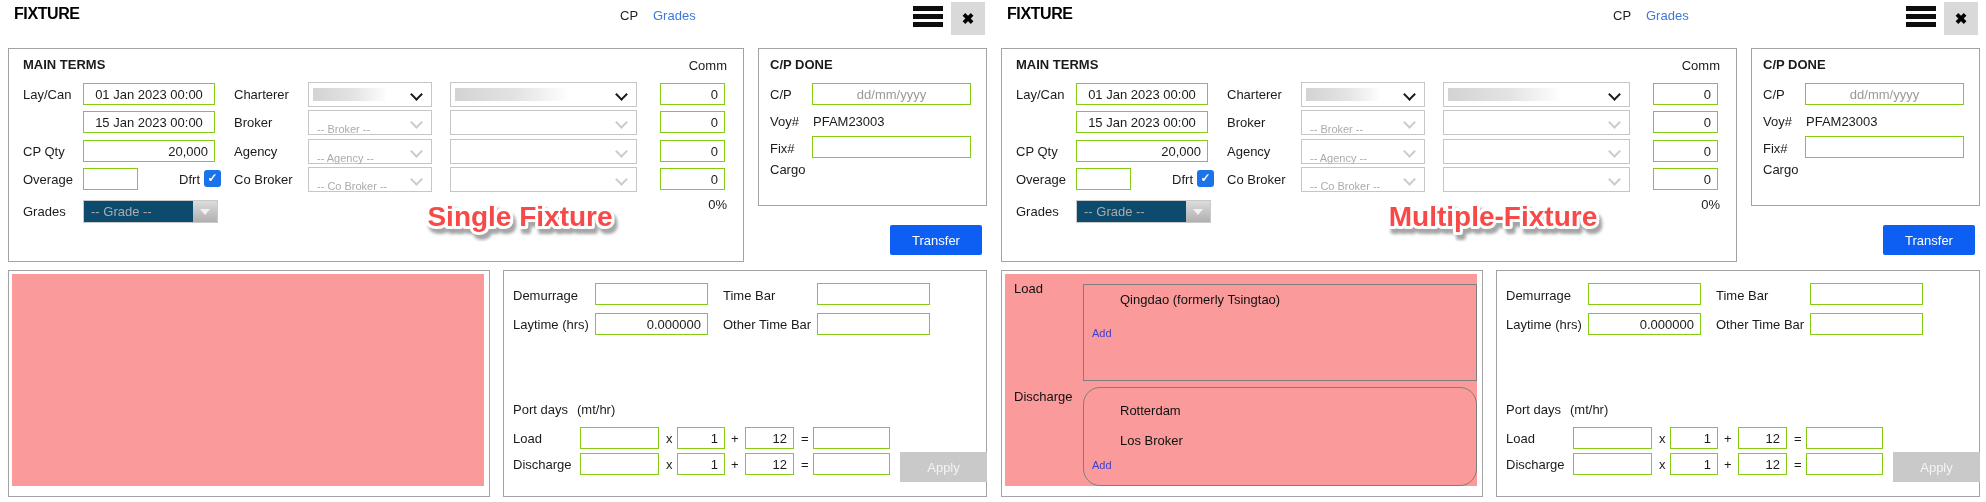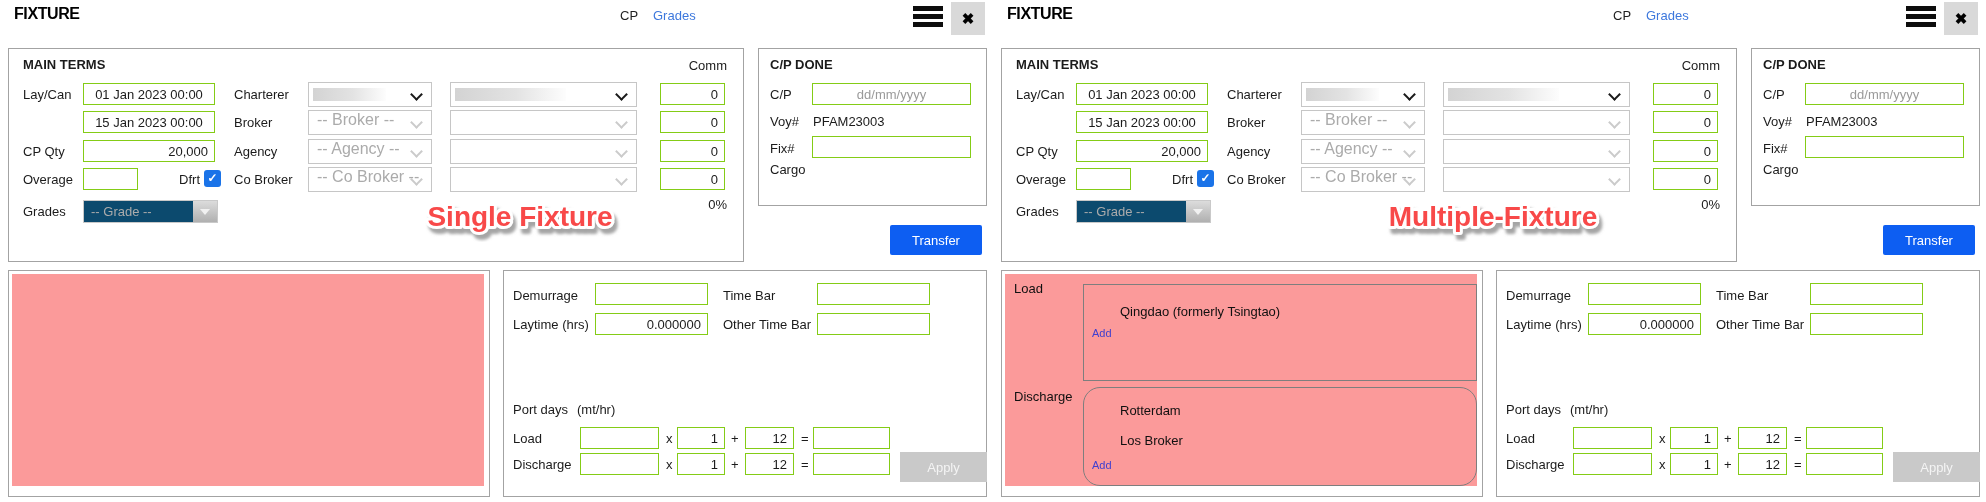--- a/index.html
+++ b/index.html
@@ -28,21 +28,21 @@
     font-family:inherit;font-size:13px;color:#1b1b1b;padding:0 6px;outline:none;}
   .inp--c{text-align:center;}
   .inp--r{text-align:right;}
   .inp::placeholder{color:#9a9a9a;}
   .inp--phc::placeholder{text-align:center;}
 
   .sel{position:absolute;box-sizing:border-box;height:25px;border:1px solid #c6c6c6;background:#fff;}
   .sel .chev{position:absolute;right:10px;top:7px;width:7px;height:7px;
     border-right:2px solid #1a1a1a;border-bottom:2px solid #1a1a1a;transform:rotate(45deg);}
   .sel--dis .chev{border-color:#cbcbcb;}
-  .sel .ph{position:absolute;left:8px;top:0;font-size:16px;color:#ababab;white-space:nowrap;}
+  .sel .ph{position:absolute;left:8px;top:12px;font-size:11px;color:#ababab;white-space:nowrap;}
   .redact{position:absolute;left:4px;top:5px;height:13px;width:60%;
     background:linear-gradient(90deg,#d3d3d3 0%,#e3e3e3 55%,#fdfdfd 100%);}
 
   .grades-sel{position:absolute;box-sizing:border-box;height:23px;border:1px solid #c9c9c9;background:#0c4a6e;}
   .grades-sel .ph{position:absolute;left:7px;top:3px;font-size:13px;color:#ababab;}
   .grades-btn{position:absolute;right:0;top:0;width:24px;height:21px;background:linear-gradient(#dcdcdc,#b0b0b0);}
   .grades-btn::after{content:"";position:absolute;left:7px;top:8px;
     border-left:5px solid transparent;border-right:5px solid transparent;border-top:6px solid #f1f1f1;}
 
   .checkbox{position:absolute;width:17px;height:17px;background:#1a73e8;border-radius:3px;
@@ -291,21 +291,21 @@
         <feDropShadow dx="3" dy="5" stdDeviation="1.6" flood-color="#8f8f8f" flood-opacity="0.8"></feDropShadow>
       </filter>
     </defs>
     <text x="160" y="34" text-anchor="middle" font-size="28" font-weight="bold" fill="#f84a4a" stroke="#ffffff" stroke-width="6" paint-order="stroke" stroke-linejoin="round" filter="url(#sh1)">Multiple-Fixture</text>
   </svg>
 
   <div class="box" style="left:8px;top:270px;width:482px;height:227px;">
     <div class="pink"></div>
     <div class="pink-lbl" style="left:12px;top:10px;">Load</div>
     <div class="port-box" style="top:13px;height:97px;">
-      <div class="pink-lbl" style="left:36px;top:19px;">Qingdao (formerly Tsingtao)</div>
+      <div class="pink-lbl" style="left:36px;top:7px;">Qingdao (formerly Tsingtao)</div>
       <a class="add-link" style="left:8px;top:42px;">Add</a>
     </div>
     <div class="pink-lbl" style="left:12px;top:118px;">Discharge</div>
     <div class="port-box" style="top:116px;height:99px;border-radius:17px;">
       <div class="pink-lbl" style="left:36px;top:15px;">Rotterdam</div>
       <div class="pink-lbl" style="left:36px;top:45px;">Los Broker</div>
       <a class="add-link" style="left:8px;top:71px;">Add</a>
     </div>
   </div>
 

